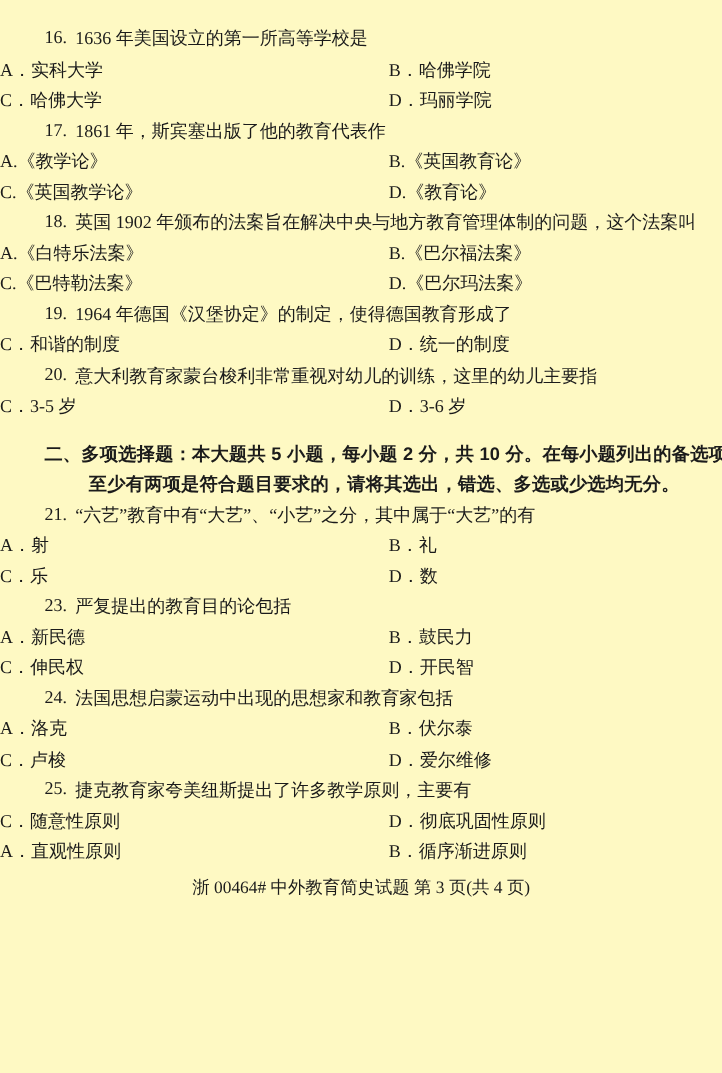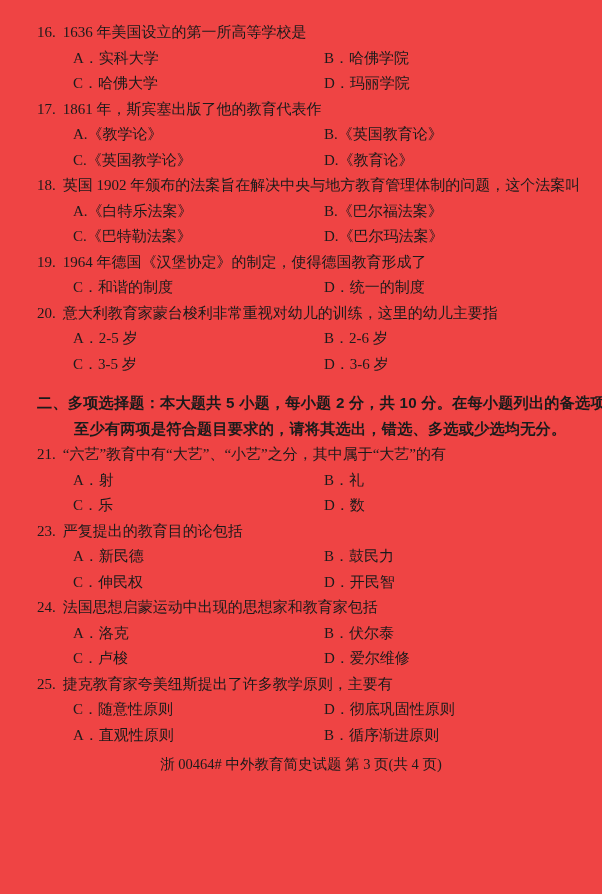--- a/index.html
+++ b/index.html
@@ -1,37 +1,37 @@
 <!DOCTYPE html>
 <html><head>
 <meta charset="utf-8">
 <style>
   html, body { margin: 0; padding: 0; background: #e8e8e8; }
   .page {
     position: relative;
     width: 602px;
     height: 894px;
     margin: 0 auto;
-    background: #ef4444;
+    background: #fef9c3;
     color: #1b1b1b;
     font-family: "Liberation Serif", "DejaVu Serif", serif;
     font-size: 15px;
     box-sizing: border-box;
     padding-top: 20px;
     overflow: hidden;
   }
   .row {
     height: 25.5px;
     display: flex;
     align-items: center;
     white-space: nowrap;
   }
   .q-line { padding-left: 37px; }
   .q-num { margin-right: 7px; }
-  .opt-row { position: relative; padding-left: 73px; }
+  .opt-row { position: relative; }
   .opt-b { position: absolute; left: 324px; }
   .section-header {
     margin-top: 14px;
     font-family: "Liberation Sans", "DejaVu Sans", sans-serif;
     font-weight: bold;
     font-size: 15.2px;
     letter-spacing: 0.2px;
   }
   .sh-line1 { padding-left: 37px; }
   .sh-line2 { padding-left: 74px; }
@@ -104,24 +104,20 @@
       <span class="opt opt-b">D．统一的制度</span>
     </div>
   </div>
 
   <div class="question">
     <div class="row q-line">
       <span class="q-num">20.</span>
       <span class="q-text">意大利教育家蒙台梭利非常重视对幼儿的训练，这里的幼儿主要指</span>
     </div>
     <div class="row opt-row">
-      <span class="opt">A．2-5 岁</span>
-      <span class="opt opt-b">B．2-6 岁</span>
-    </div>
-    <div class="row opt-row">
       <span class="opt">C．3-5 岁</span>
       <span class="opt opt-b">D．3-6 岁</span>
     </div>
   </div>
 </div>
 
   <div class="section-header">
     <div class="row sh-line1">二、多项选择题：本大题共 5 小题，每小题 2 分，共 10 分。在每小题列出的备选项中</div>
     <div class="row sh-line2">至少有两项是符合题目要求的，请将其选出，错选、多选或少选均无分。</div>
   </div>

